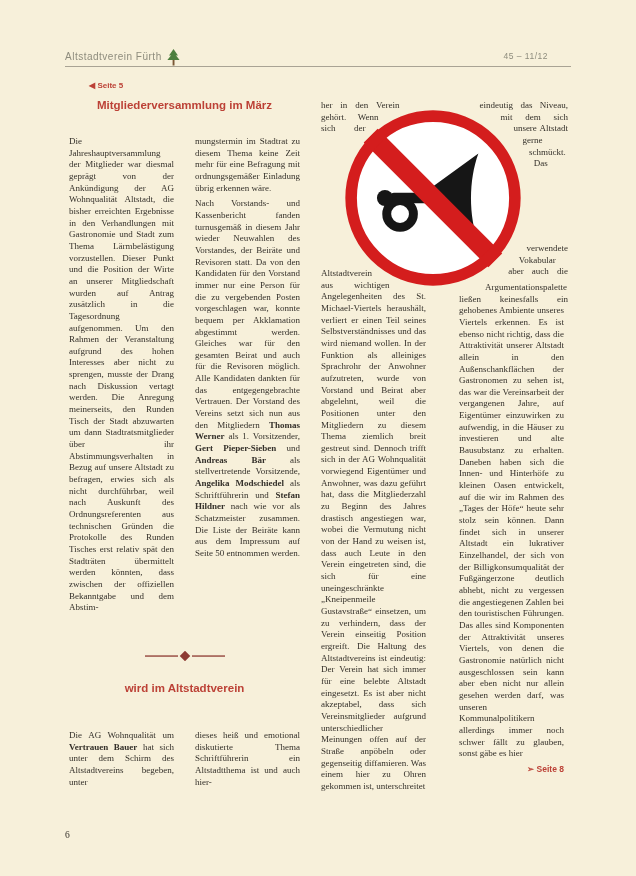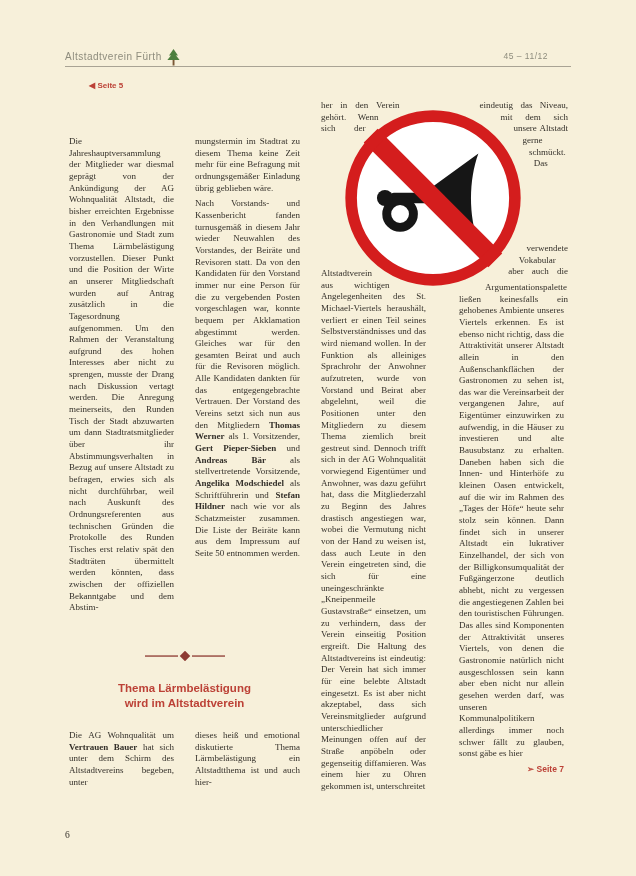--- a/index.html
+++ b/index.html
@@ -58,39 +58,40 @@
     <svg width="13" height="17" viewBox="0 0 13 17">
       <rect x="5.6" y="10.5" width="1.9" height="6" fill="#7b5836"></rect>
       <path d="M6.5 0 L11 6.5 L2 6.5 Z" fill="#4d7f3e"></path>
       <path d="M6.5 3.2 L12.6 11 L0.4 11 Z" fill="#4d7f3e"></path>
     </svg>
   </span>
   <div class="hdr-right">45 – 11/12</div>
   <div class="hdr-rule"></div>
 
   <div class="back-link">◀ Seite 5</div>
+  <div class="h1a">Mitgliederversammlung im März</div>
 
   <div class="col" id="col1a">
     <p>Die Jahreshauptversammlung der Mitglieder war diesmal geprägt von der Ankündigung der AG Wohnqualität Altstadt, die bisher erreichten Ergebnisse in den Verhandlungen mit Gastronomie und Stadt zum Thema Lärmbelästigung vorzustellen. Dieser Punkt und die Position der Wirte an unserer Mitgliedschaft wurden auf Antrag zusätzlich in die Tagesordnung aufgenommen. Um den Rahmen der Veranstaltung aufgrund des hohen Interesses aber nicht zu sprengen, musste der Drang nach Diskussion vertagt werden. Die Anregung meinerseits, den Runden Tisch der Stadt abzuwarten um dann Stadtratsmitglieder über ihr Abstimmungsverhalten in Bezug auf unsere Altstadt zu befragen, erwies sich als nicht durchführbar, weil nach Auskunft des Ordnungsreferenten aus technischen Gründen die Protokolle des Runden Tisches erst relativ spät den Stadträten übermittelt werden könnten, dass zwischen der offiziellen Bekanntgabe und dem Abstim-</p>
   </div>
 
   <div class="col" id="col2a">
-    <p>mungstermin im Stadtrat zu diesem Thema keine Zeit mehr für eine Befragung mit ordnungsgemäßer Einladung übrig geblieben wäre.</p>
+    <p>mungstermin im Stadtrat zu diesem Thema keine Zeit mehr für eine Befragung mit ordnungsgemäßer Einladung übrig erkennen wäre.</p>
     <p><span>Nach Vorstands- und Kassenbericht fanden turnusgemäß in diesem Jahr wieder Neuwahlen des Vorstandes, der Beiräte und Revisoren statt. Da von den Kandidaten für den Vorstand immer nur eine Person für die zu vergebenden Posten vorgeschlagen war, konnte bequem per Akklamation abgestimmt werden. Gleiches war für den gesamten Beirat und auch für die Revisoren möglich. Alle Kandidaten dankten für das entgegengebrachte Vertrauen. Der Vorstand des Vereins setzt sich nun aus den Mitgliedern </span><b>Thomas Werner</b><span> als 1. Vorsitzender, </span><b>Gert Pieper-Sieben</b><span> und </span><b>Andreas Bär</b><span> als stellvertretende Vorsitzende, </span><b>Angelika Modschiedel</b><span> als Schriftführerin und </span><b>Stefan Hildner</b><span> nach wie vor als Schatzmeister zusammen. Die Liste der Beiräte kann aus dem Impressum auf Seite 50 entnommen werden.</span></p>
   </div>
 
   <div class="col" id="col3">
     <div class="float-r"></div>
     <p>her in den Verein gehört. Wenn sich der Altstadtverein aus wichtigen Angelegenheiten des St. Michael-Viertels heraushält, verliert er einen Teil seines Selbstverständnisses und das wird niemand wollen. In der Funktion als alleiniges Sprachrohr der Anwohner aufzutreten, wurde von Vorstand und Beirat aber abgelehnt, weil die Positionen unter den Mitgliedern zu diesem Thema ziemlich breit gestreut sind. Dennoch trifft sich in der AG Wohnqualität vorwiegend Eigentümer und Anwohner, was dazu geführt hat, dass die Mitgliederzahl zu Beginn des Jahres drastisch angestiegen war, wobei die Vermutung nicht von der Hand zu weisen ist, dass auch Leute in den Verein eingetreten sind, die sich für eine uneingeschränkte „Kneipenmeile Gustavstraße“ einsetzen, um zu verhindern, dass der Verein einseitig Position ergreift. Die Haltung des Altstadtvereins ist eindeutig: Der Verein hat sich immer für eine belebte Altstadt eingesetzt. Es ist aber nicht akzeptabel, dass sich Vereinsmitglieder aufgrund unterschiedlicher Meinungen offen auf der Straße anpöbeln oder gegenseitig diffamieren. Was einem hier zu Ohren gekommen ist, unterschreitet</p>
   </div>
 
   <div class="col" id="col4">
     <div class="float-l"></div>
     <p>eindeutig das Niveau, mit dem sich unsere Altstadt gerne schmückt. Das verwendete Vokabular aber auch die Argumentationspalette ließen keinesfalls ein gehobenes Ambiente unseres Viertels erkennen. Es ist ebenso nicht richtig, dass die Attraktivität unserer Altstadt allein in den Außenschankflächen der Gastronomen zu sehen ist, das war die Vereinsarbeit der vergangenen Jahre, auf Eigentümer einzuwirken zu aufwendig, in die Häuser zu investieren und alte Bausubstanz zu erhalten. Daneben haben sich die Innen- und Hinterhöfe zu kleinen Oasen entwickelt, auf die wir im Rahmen des „Tages der Höfe“ heute sehr stolz sein können. Dann findet sich in unserer Altstadt ein lukrativer Einzelhandel, der sich von der Billigkonsumqualität der Fußgängerzone deutlich abhebt, nicht zu vergessen die angestiegenen Zahlen bei den touristischen Führungen. Das alles sind Komponenten der Attraktivität unseres Viertels, von denen die Gastronomie natürlich nicht ausgeschlossen sein kann aber eben nicht nur allein gesehen werden darf, was unseren Kommunalpolitikern allerdings immer noch schwer fällt zu glauben, sonst gäbe es hier</p>
-    <p class="next-link">➢ Seite 7</p>
+    <p class="next-link">➢ Seite 8</p>
   </div>
 
   <div class="sign">
     <svg width="178" height="178" viewBox="0 0 200 200">
       <circle cx="100" cy="100" r="92" fill="#ffffff"></circle>
       <g>
         <path d="M151,50 C140,80 140,120 151,150 L96,110 L96,90 Z" fill="#161616"></path>
         <rect x="50" y="94" width="50" height="12" rx="6" fill="#161616"></rect>
         <circle cx="63" cy="118" r="15" fill="none" stroke="#161616" stroke-width="10"></circle>
         <circle cx="46" cy="100" r="9" fill="#161616"></circle>
@@ -102,26 +103,25 @@
 
   <div class="ornament">
     <svg width="80" height="10" viewBox="0 0 80 10">
       <rect x="0" y="4.4" width="33" height="1.3" fill="#8d3a32"></rect>
       <rect x="47" y="4.4" width="33" height="1.3" fill="#8d3a32"></rect>
       <rect x="36.3" y="1.3" width="7.4" height="7.4" transform="rotate(45 40 5)" fill="#8d3a32"></rect>
     </svg>
   </div>
 
   <div class="h2">
-    <div>Thema Lärmbelästigung</div>
     <div>wird im Altstadtverein</div>
   </div>
 
   <div class="col" id="col1b">
     <p><span>Die AG Wohnqualität um </span><b>Vertrauen Bauer</b><span> hat sich unter dem Schirm des Altstadtvereins begeben, unter</span></p>
   </div>
   <div class="col" id="col2b">
-    <p>dieses heiß und emotional diskutierte Thema Lärmbelästigung ein Altstadtthema ist und auch hier-</p>
+    <p>dieses heiß und emotional diskutierte Thema Schriftführerin ein Altstadtthema ist und auch hier-</p>
   </div>
 
   <div class="page-number">6</div>
 
 </div>
 
 </body></html>

